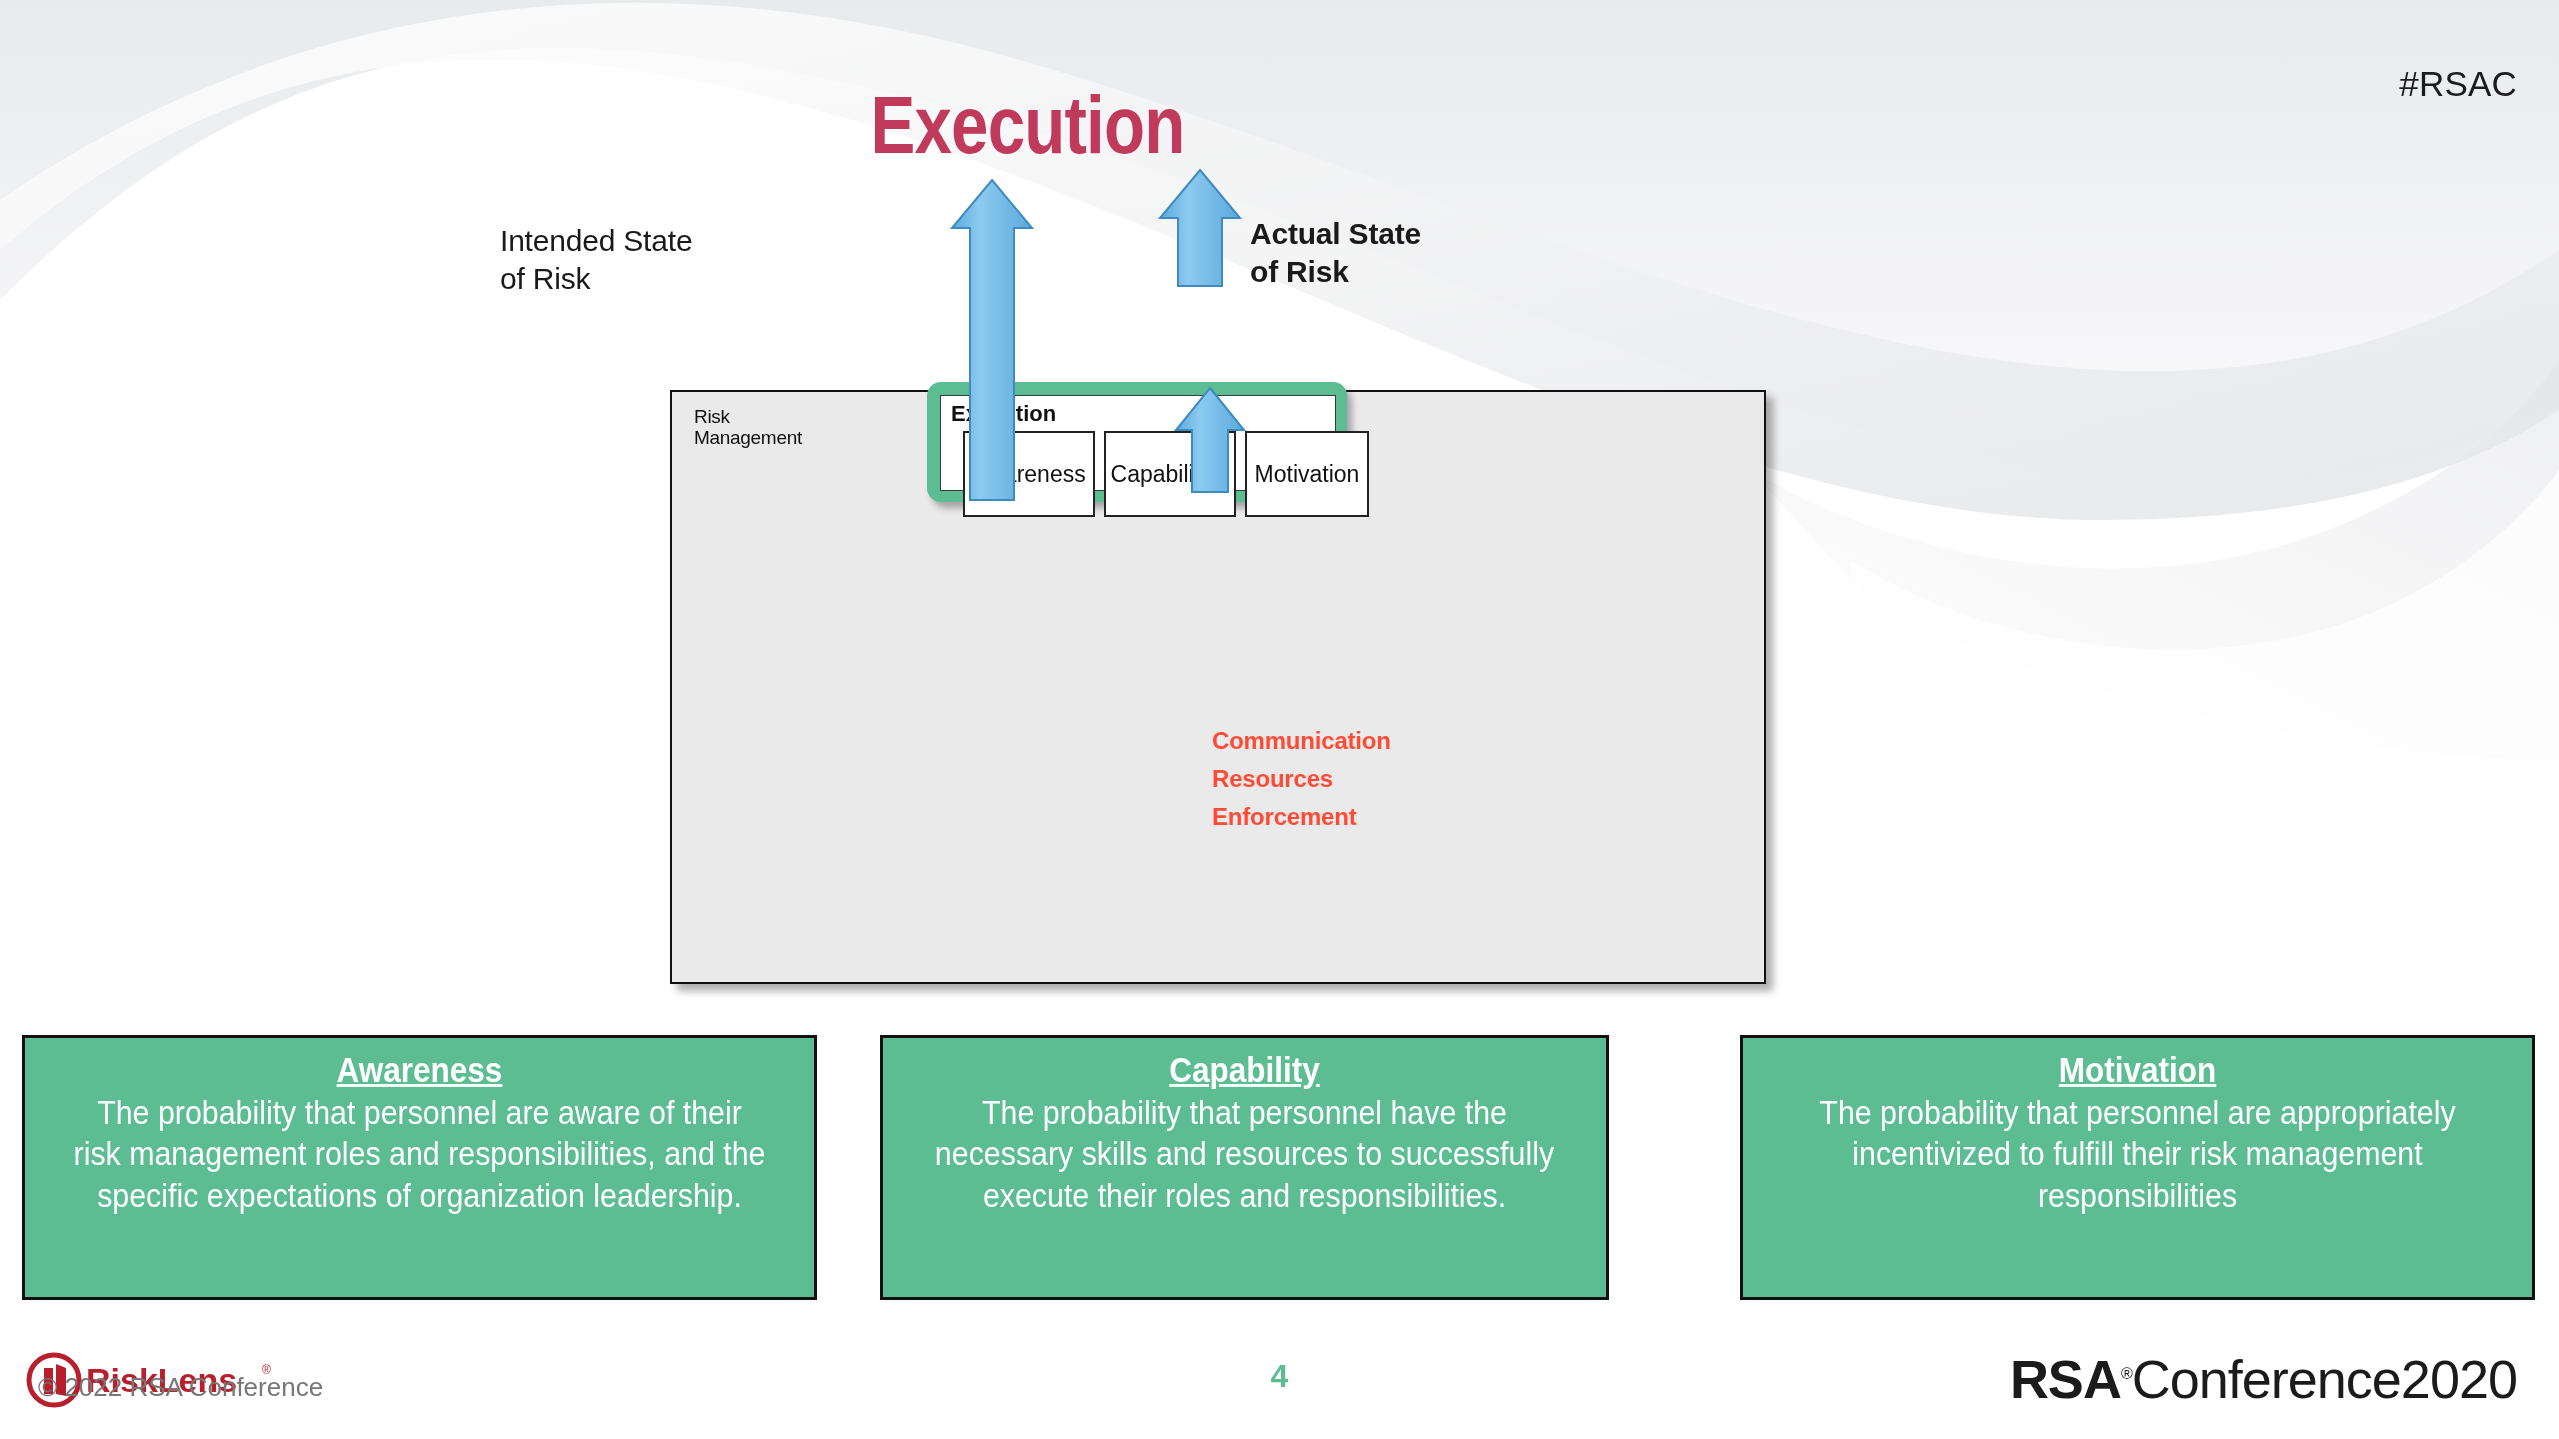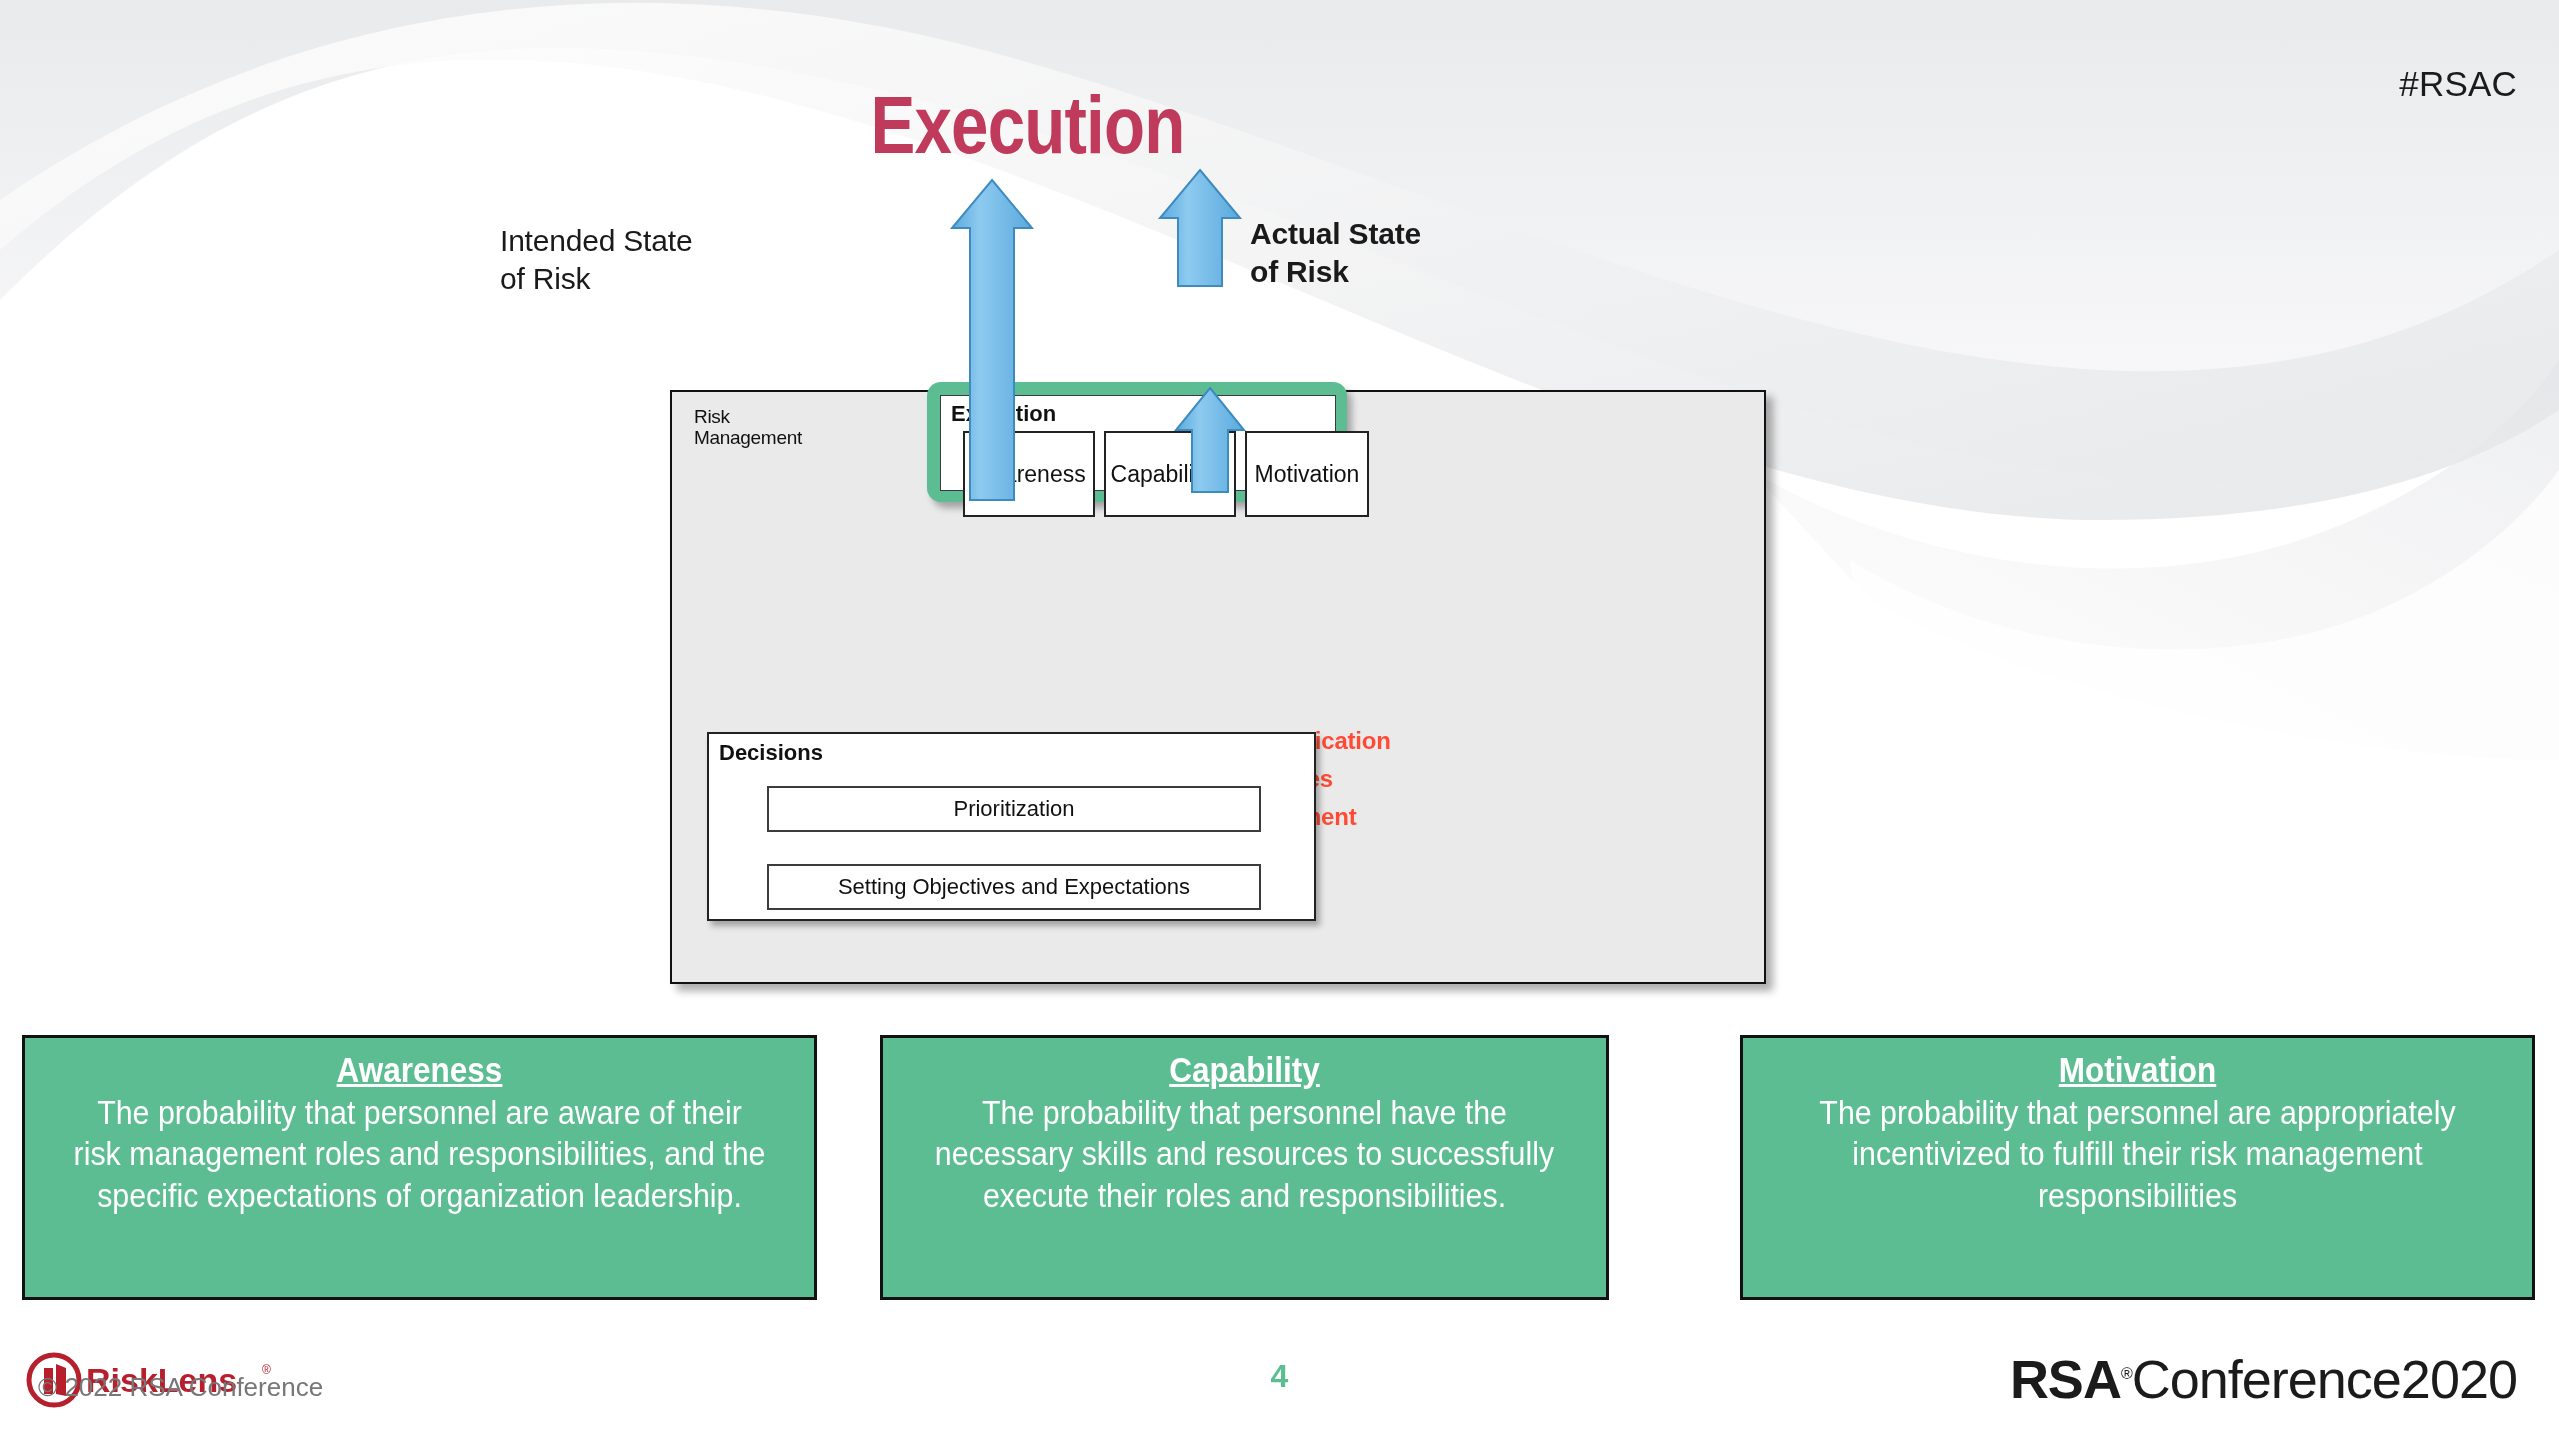--- a/index.html
+++ b/index.html
@@ -179,25 +179,20 @@
     </div>
 
     <div id="exec-highlight"></div>
     <div id="exec-box">
       <div id="exec-label">Execution</div>
       <div class="exec-cell" style="left:22px;width:128px;">Awareness</div>
       <div class="exec-cell" style="left:163px;width:128px;">Capabilities</div>
       <div class="exec-cell" style="left:304px;width:120px;">Motivation</div>
     </div>
 
-    <div id="dec-box">
-      <div id="dec-label">Decisions</div>
-      <div class="dec-row" style="top:52px;">Prioritization</div>
-      <div class="dec-row" style="top:130px;">Setting Objectives and Expectations</div>
-    </div>
   </div>
 
   <svg style="position:absolute;left:0;top:0;width:1100px;height:720px;overflow:visible;">
     <defs>
       <linearGradient id="ablue" x1="0" y1="0" x2="1" y2="0">
         <stop offset="0%" stop-color="#5aa9dd"></stop>
         <stop offset="35%" stop-color="#8dcaf0"></stop>
         <stop offset="100%" stop-color="#5aa9dd"></stop>
       </linearGradient>
     </defs>

